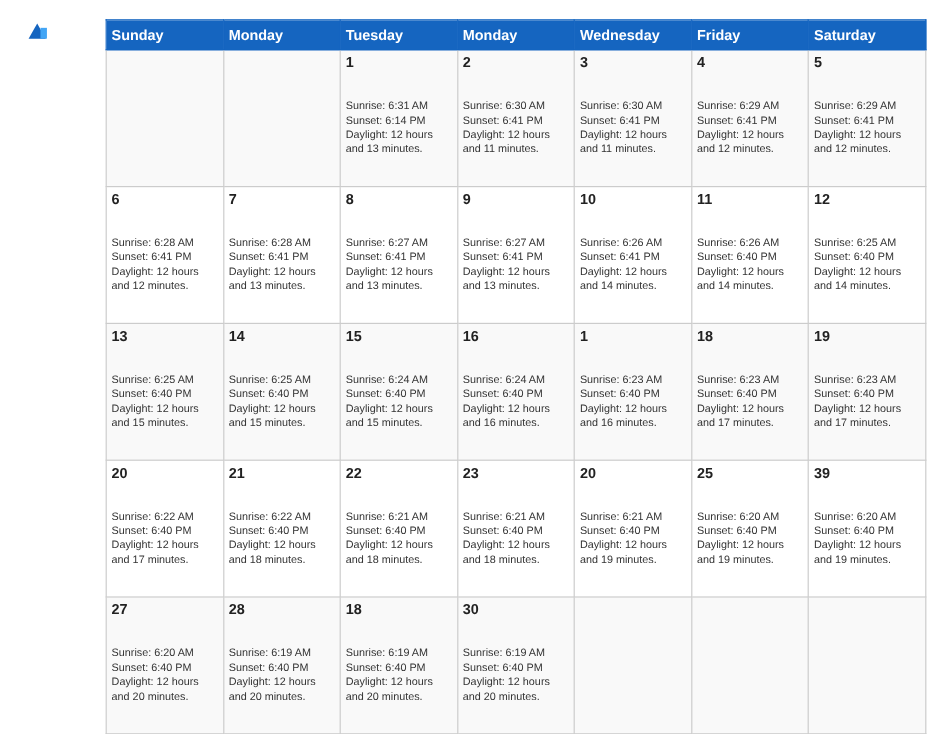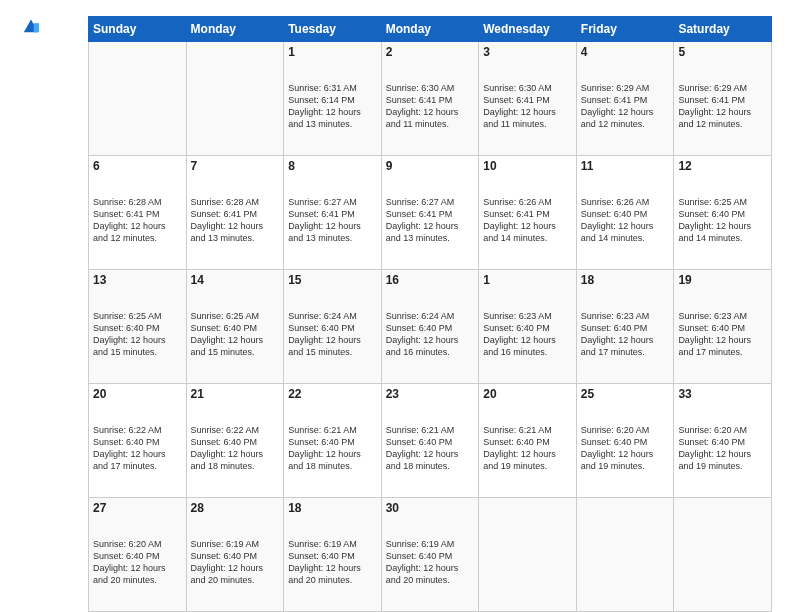--- a/index.html
+++ b/index.html
@@ -350,21 +350,21 @@
           </td>
           <td>
             <span class="day-number">25</span>
             <div class="day-info">
               <div>Sunrise: 6:20 AM</div>
               <div>Sunset: 6:40 PM</div>
               <div>Daylight: 12 hours and 19 minutes.</div>
             </div>
           </td>
           <td>
-            <span class="day-number">33</span>
+            <span class="day-number">39</span>
             <div class="day-info">
               <div>Sunrise: 6:20 AM</div>
               <div>Sunset: 6:40 PM</div>
               <div>Daylight: 12 hours and 19 minutes.</div>
             </div>
           </td>
         </tr>
         <tr>
           <td>
             <span class="day-number">27</span>

